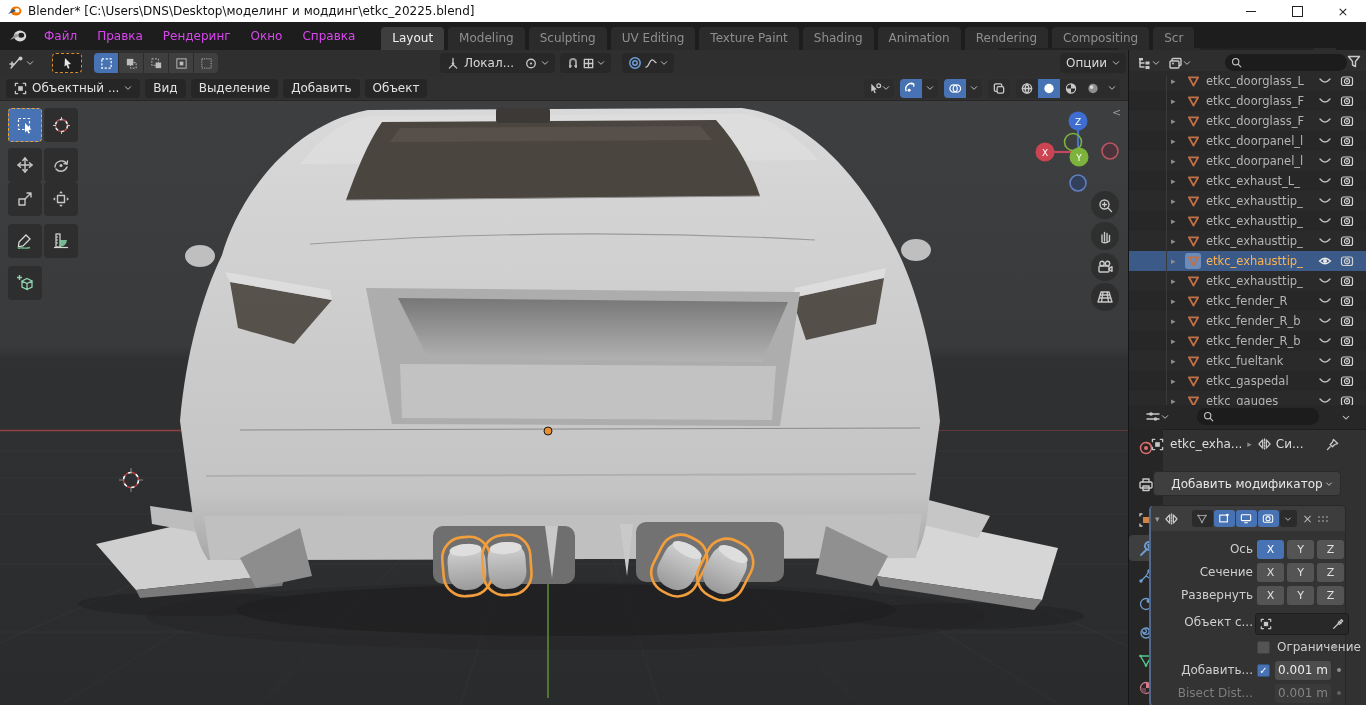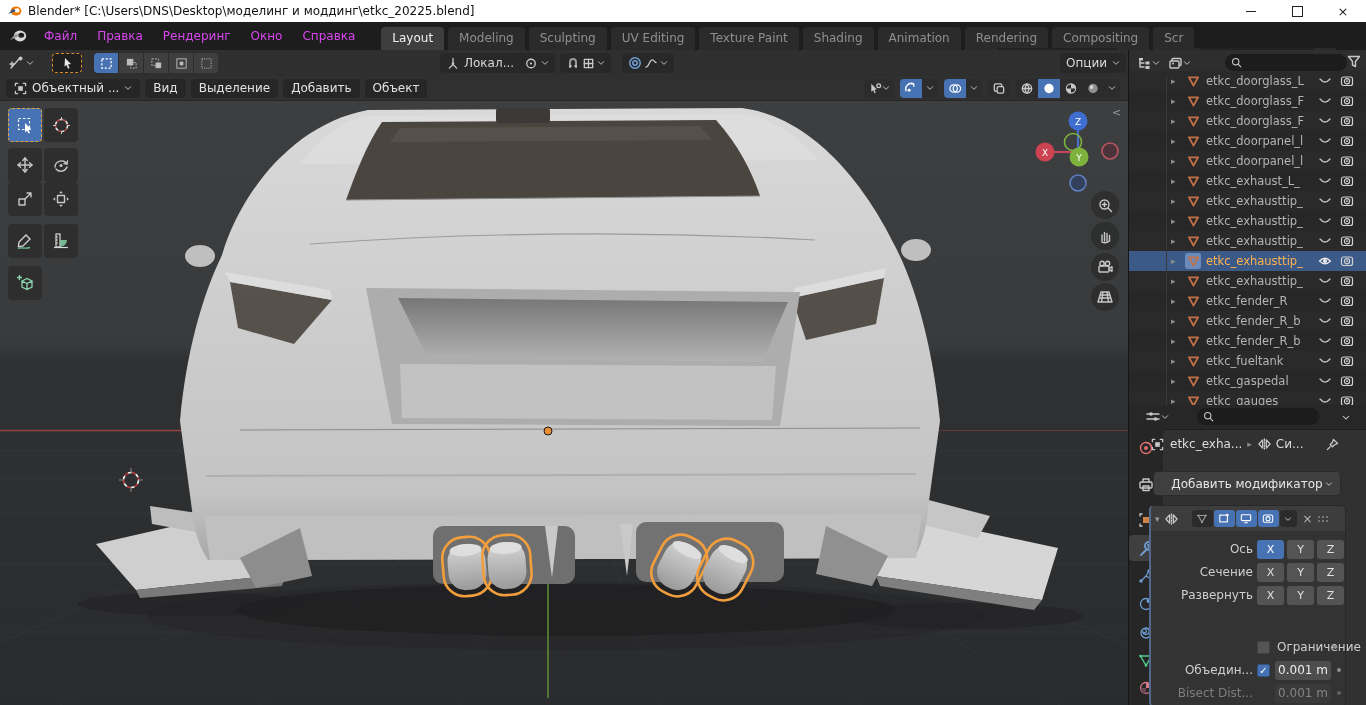--- a/index.html
+++ b/index.html
@@ -1275,29 +1275,41 @@
         <span class="axbtn" style="left:136px">Y</span>
         <span class="axbtn" style="left:166px">Z</span>
       </div>
       <div class="prow" style="top:79px">
         <span class="plabel">Развернуть</span>
         <span class="axbtn" style="left:106px">X</span>
         <span class="axbtn" style="left:136px">Y</span>
         <span class="axbtn" style="left:166px">Z</span>
       </div>
 
+      <div class="prow" style="top:106px">
+        <span class="plabel" style="right:92px">Объект с...</span>
+        <div id="objfield">
+          <svg width="12" height="12" viewBox="0 0 14 14" class="ico">
+            <path d="M1.5,4 V1.5 H4 M10,1.5 H12.5 V4 M12.5,10 V12.5 H10 M4,12.5 H1.5 V10"></path>
+              <rect x="4.5" y="4.5" width="5" height="5" fill="#c8c8c8" stroke="none"></rect>
+          </svg>
+          <svg width="12" height="12" viewBox="0 0 14 14" class="ico">
+            <path d="M2,12 L7,7 M8,4 l2.5,2.5 M7,6 l4,-4 1.5,1.5 -4,4 Z"></path>
+          </svg>
+        </div>
+      </div>
 
       <div class="prow" style="top:131px">
         <span class="cbx" style="left:106px"></span>
         <span class="plabel2" style="position:absolute;left:126px">Ограничение</span>
         <span class="pdot" style="left:182px;top:8px"></span>
       </div>
 
       <div class="prow" style="top:154px">
-        <span class="plabel">Объедин...</span>
+        <span class="plabel">Добавить...</span>
         <span class="cbx checked" style="left:106px">✓</span>
         <span class="vfield" style="left:124px;width:56px">0.001 m</span>
         <span class="pdot" style="left:186px;top:8px"></span>
       </div>
 
       <div class="prow" style="top:177px">
         <span class="plabel dim">Bisect Dist...</span>
         <span class="vfield dis" style="left:124px;width:56px">0.001 m</span>
         <span class="pdot" style="left:186px;top:8px;opacity:.5"></span>
       </div>

